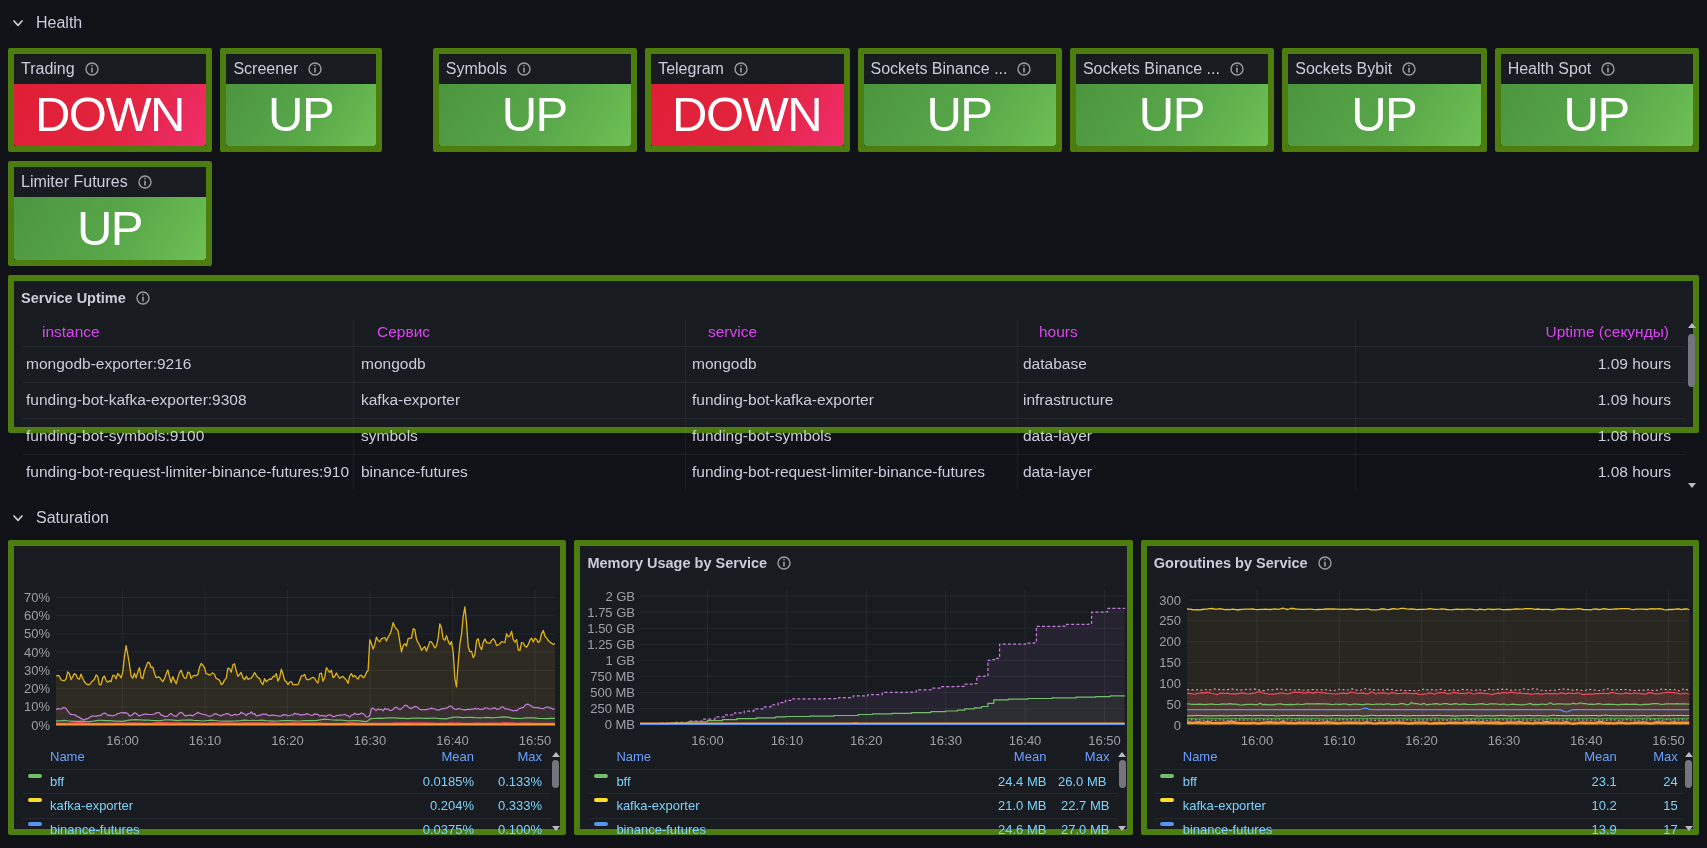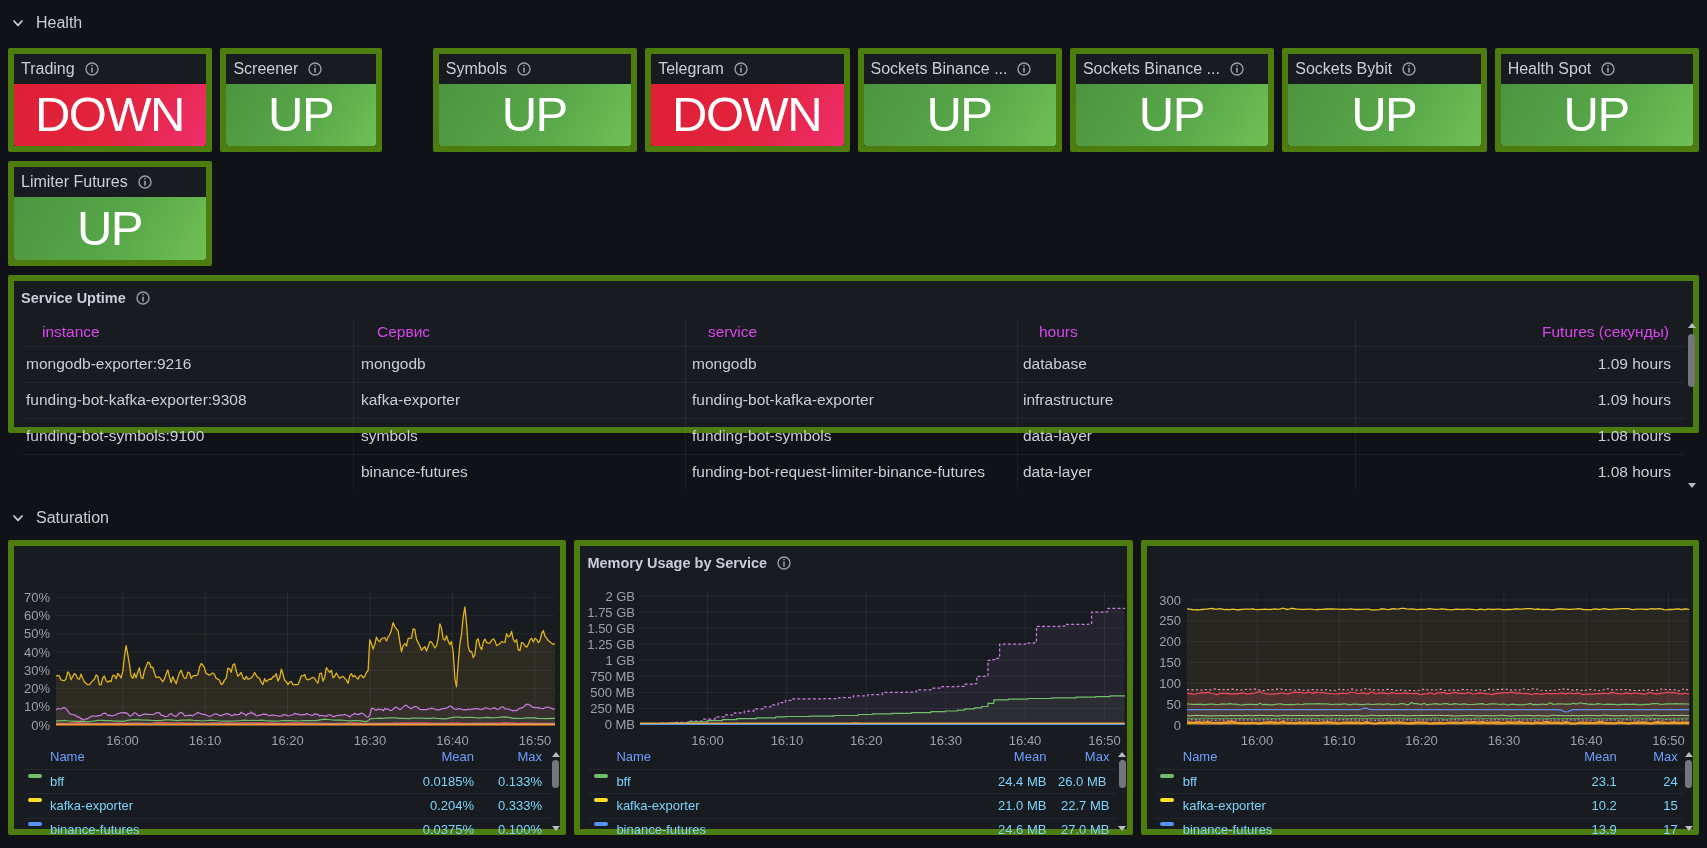--- a/index.html
+++ b/index.html
@@ -163,21 +163,21 @@
         <circle cx="7.0" cy="7.0" r="6.0" fill="none" stroke="#9b9da5" stroke-width="1.4"></circle>
         <rect x="6.2" y="2.8" width="1.6" height="1.8" rx="0.8" fill="#9b9da5"></rect>
         <rect x="6.2" y="5.6" width="1.6" height="5.2" rx="0.8" fill="#9b9da5"></rect>
       </svg>
     </div>
     <div class="t-head" style="top:39px;height:25.6px">
       <span style="position:absolute;left:4px;top:3px">instance</span>
       <span style="position:absolute;left:339px;top:3px">Сервис</span>
       <span style="position:absolute;left:670px;top:3px">service</span>
       <span style="position:absolute;left:1001px;top:3px">hours</span>
-      <span style="position:absolute;right:16px;top:3px">Futures (секунды)</span>
+      <span style="position:absolute;right:16px;top:3px">Uptime (секунды)</span>
     </div>
     <div class="t-row" style="top:64.6px;height:36.2px">
       <span style="position:absolute;left:4px;top:8px;max-width:334px;overflow:hidden;white-space:nowrap;display:inline-block">mongodb-exporter:9216</span>
       <span style="position:absolute;left:339px;top:8px;max-width:331px;overflow:hidden;white-space:nowrap;display:inline-block">mongodb</span>
       <span style="position:absolute;left:670px;top:8px;max-width:332px;overflow:hidden;white-space:nowrap;display:inline-block">mongodb</span>
       <span style="position:absolute;left:1001px;top:8px;max-width:339px;overflow:hidden;white-space:nowrap;display:inline-block">database</span>
       <span style="position:absolute;right:14px;top:8px">1.09 hours</span>
     </div>
     <div class="t-row" style="top:100.8px;height:36.2px">
       <span style="position:absolute;left:4px;top:8px;max-width:334px;overflow:hidden;white-space:nowrap;display:inline-block">funding-bot-kafka-exporter:9308</span>
@@ -187,20 +187,21 @@
       <span style="position:absolute;right:14px;top:8px">1.09 hours</span>
     </div>
     <div class="t-row" style="top:137.0px;height:36.2px">
       <span style="position:absolute;left:4px;top:8px;max-width:334px;overflow:hidden;white-space:nowrap;display:inline-block">funding-bot-symbols:9100</span>
       <span style="position:absolute;left:339px;top:8px;max-width:331px;overflow:hidden;white-space:nowrap;display:inline-block">symbols</span>
       <span style="position:absolute;left:670px;top:8px;max-width:332px;overflow:hidden;white-space:nowrap;display:inline-block">funding-bot-symbols</span>
       <span style="position:absolute;left:1001px;top:8px;max-width:339px;overflow:hidden;white-space:nowrap;display:inline-block">data-layer</span>
       <span style="position:absolute;right:14px;top:8px">1.08 hours</span>
     </div>
     <div class="t-row" style="top:173.2px;height:36.2px">
+      <span style="position:absolute;left:4px;top:8px;max-width:334px;overflow:hidden;white-space:nowrap;display:inline-block">funding-bot-request-limiter-binance-futures:910</span>
       <span style="position:absolute;left:339px;top:8px;max-width:331px;overflow:hidden;white-space:nowrap;display:inline-block">binance-futures</span>
       <span style="position:absolute;left:670px;top:8px;max-width:332px;overflow:hidden;white-space:nowrap;display:inline-block">funding-bot-request-limiter-binance-futures</span>
       <span style="position:absolute;left:1001px;top:8px;max-width:339px;overflow:hidden;white-space:nowrap;display:inline-block">data-layer</span>
       <span style="position:absolute;right:14px;top:8px">1.08 hours</span>
     </div>
     <div style="position:absolute;left:339.3px;top:39px;width:1px;height:170.4px;background:rgba(204,204,220,0.07)"></div>
     <div style="position:absolute;left:671px;top:39px;width:1px;height:170.4px;background:rgba(204,204,220,0.07)"></div>
     <div style="position:absolute;left:1002.5px;top:39px;width:1px;height:170.4px;background:rgba(204,204,220,0.07)"></div>
     <div style="position:absolute;left:1341px;top:39px;width:1px;height:170.4px;background:rgba(204,204,220,0.07)"></div>
 <div style="position:absolute;left:1673px;top:40px;width:9px;height:169px;">
@@ -362,20 +363,28 @@
         <span style="position:absolute;right:29px">27.0 MB</span>
     </div>
 
 <div style="position:absolute;left:537.3px;top:204px;width:9px;height:82.60000000000002px;">
   <div class="arr-up" style="position:absolute;left:0.5px;top:2px"></div>
   <div style="position:absolute;left:1px;top:10px;width:7px;height:28px;border-radius:4px;background:#74767e"></div>
   <div class="arr-dn" style="position:absolute;left:0.5px;bottom:2px"></div>
 </div>
 </div>
 <div class="panel" style="left:1140.75px;top:540.4px;width:558.3px;height:294.6px">
+  <div class="chart-head">
+      <span class="chart-title">Goroutines by Service</span>
+      <svg width="14" height="14" viewBox="0 0 14 14" style="flex:none">
+        <circle cx="7.0" cy="7.0" r="6.0" fill="none" stroke="#9b9da5" stroke-width="1.4"></circle>
+        <rect x="6.2" y="2.8" width="1.6" height="1.8" rx="0.8" fill="#9b9da5"></rect>
+        <rect x="6.2" y="5.6" width="1.6" height="5.2" rx="0.8" fill="#9b9da5"></rect>
+      </svg>
+    </div>
   <svg width="558" height="295" viewBox="0 0 558 295" style="position:absolute;left:0;top:0">
       <line x1="40.0" y1="179.0" x2="542.2" y2="179.0" stroke="rgba(204,204,220,0.075)" stroke-width="1"></line>
       <line x1="40.0" y1="158.2" x2="542.2" y2="158.2" stroke="rgba(204,204,220,0.075)" stroke-width="1"></line>
       <line x1="40.0" y1="137.3" x2="542.2" y2="137.3" stroke="rgba(204,204,220,0.075)" stroke-width="1"></line>
       <line x1="40.0" y1="116.5" x2="542.2" y2="116.5" stroke="rgba(204,204,220,0.075)" stroke-width="1"></line>
       <line x1="40.0" y1="95.7" x2="542.2" y2="95.7" stroke="rgba(204,204,220,0.075)" stroke-width="1"></line>
       <line x1="40.0" y1="74.9" x2="542.2" y2="74.9" stroke="rgba(204,204,220,0.075)" stroke-width="1"></line>
       <line x1="40.0" y1="54.0" x2="542.2" y2="54.0" stroke="rgba(204,204,220,0.075)" stroke-width="1"></line>
       <line x1="110.0" y1="44.0" x2="110.0" y2="179.0" stroke="rgba(204,204,220,0.075)" stroke-width="1"></line>
       <text x="110.0" y="199" font-family="Liberation Sans, sans-serif" font-size="13" fill="#9da0a8" text-anchor="middle">16:00</text>

